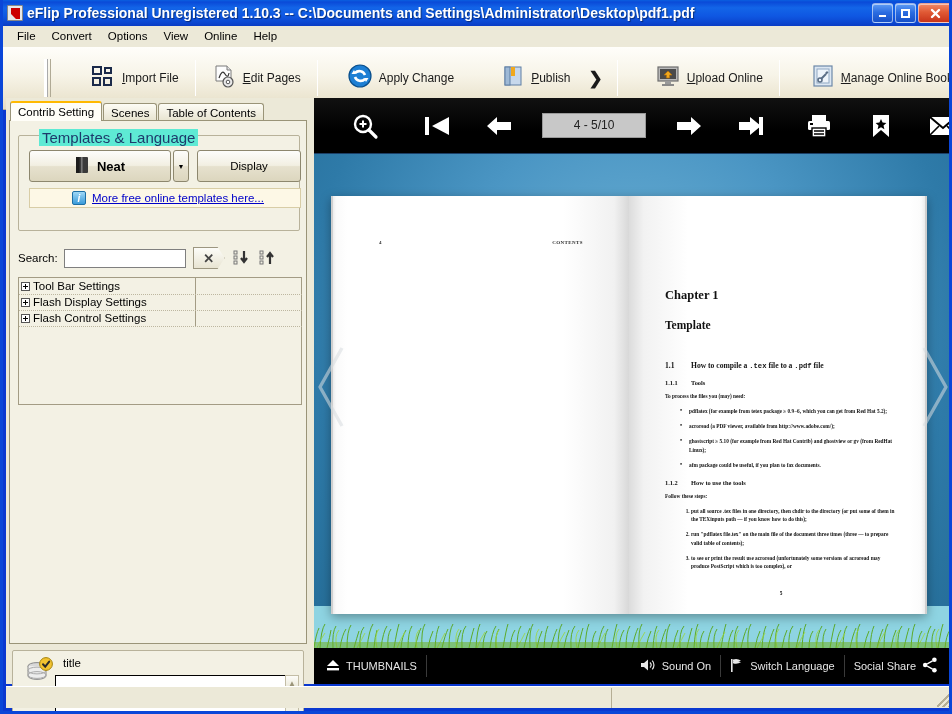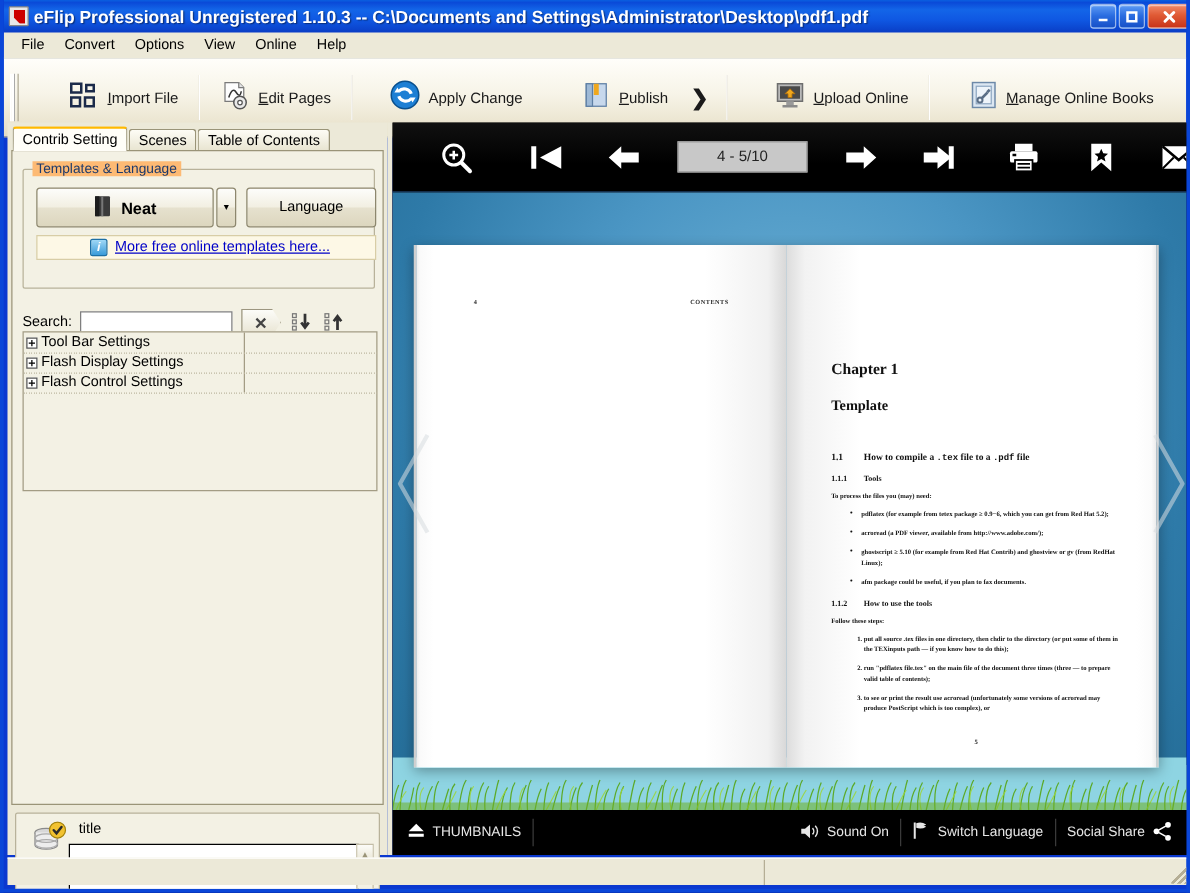--- a/index.html
+++ b/index.html
@@ -72,21 +72,21 @@
   .menuitem {
     font-size: 11.5px; color: #000; padding: 2px 8px;
     cursor: default; white-space: nowrap;
   }
 
   
   #toolbar {
     position: absolute; left: 0; top: 47px; width: 946px; height: 63px;
     background: linear-gradient(to bottom,#fffefa 0%,#f7f4e8 45%,#ece6d2 80%,#e4dcc4 100%);
     border-bottom: 1px solid #b5ae95;
-    display: flex; align-items: center;
+    display: flex; align-items: center; padding-left: 36px;
   }
   .grip {
     width: 7px; height: 38px; margin-left: 5px; margin-right: 2px;
     background: linear-gradient(to right,#fff 0,#fff 2px,#aaa 2px,#aaa 3px,transparent 3px);
     border-left: 1px solid #fff; border-right: 1px solid #b0aa95;
     flex: 0 0 auto;
   }
   .tbtn {
     display: flex; align-items: center; gap: 7px;
     padding: 4px 10px; height: 42px; cursor: default;
@@ -123,22 +123,22 @@
   }
   #tabpage {
     position: absolute; left: 3px; top: 22px; width: 298px; height: 524px;
     background: #f3f1e4; border: 1px solid #9a9478;
   }
 
   .groupbox {
     position: absolute; border: 1px solid #b8b29a; border-radius: 2px;
   }
   .groupbox > .gtitle {
-    position: absolute; top: -7px; left: 7px; background: #fdba74;
-    font-size: 11px; color: #1d3a6b; padding: 0 3px;
+    position: absolute; top: -7px; left: 20px; background: #5eead4;
+    font-size: 15px; color: #1d3a6b; padding: 0 3px;
   }
 
   .btn3d {
     background: linear-gradient(to bottom,#fdfdfb 0%,#f2efe2 48%,#e6e1ce 52%,#dcd6be 100%);
     border: 1px solid #8d876e; border-radius: 3px;
     font-size: 11.5px; color: #000;
     display: flex; align-items: center; justify-content: center;
     cursor: default;
   }
 
@@ -166,21 +166,21 @@
     margin-left: 7px; width: 32px; height: 22px; position: relative;
     background: linear-gradient(to bottom,#fcfcf8,#e8e4d2);
     border: 1px solid #9c9680; cursor: default;
     display: flex; align-items: center; justify-content: center;
     font-size: 14px; color: #444; font-weight: bold;
     clip-path: polygon(0 0, 78% 0, 100% 50%, 78% 100%, 0 100%);
   }
   .sortbtn { width: 18px; height: 18px; margin-left: 8px; cursor: default; position: relative; }
 
   #proplist {
-    position: absolute; left: 8px; top: 144px; width: 284px; height: 128px;
+    position: absolute; left: 8px; top: 156px; width: 284px; height: 128px;
     background: #f3f1e4; border: 1px solid #a39c84;
   }
   .prow { height: 16px; display: flex; align-items: center; font-size: 11.5px; color: #000; }
   .prow .plus {
     width: 9px; height: 9px; border: 1px solid #555; background: #fff;
     margin: 0 3px 0 2px; position: relative; flex: 0 0 auto;
   }
   .prow .plus::before { content:""; position:absolute; left:1px; top:3px; width:5px; height:1px; background:#000; }
   .prow .plus::after  { content:""; position:absolute; left:3px; top:1px; width:1px; height:5px; background:#000; }
   .prow .pname { flex: 0 0 auto; }
@@ -484,21 +484,21 @@
             </svg>
           </span>
           <span style="font-weight:bold; font-size:13px;">Neat</span>
         </div>
 
         <div class="btn3d" style="position:absolute; left:154px; top:14px; width:16px; height:32px; font-size:7px;">
           <span>▼</span>
         </div>
 
         <div class="btn3d" style="position:absolute; left:178px; top:14px; width:104px; height:32px;">
-          <span>Language</span>
+          <span>Display</span>
         </div>
 
         <div class="linkbar" style="position:absolute; left:10px; top:52px; width:272px; height:20px;">
           <span class="infoicon">i</span>
           <a>More free online templates here...</a>
         </div>
       </div>
 
       <div id="searchrow">
         <span class="slabel">Search:</span>

